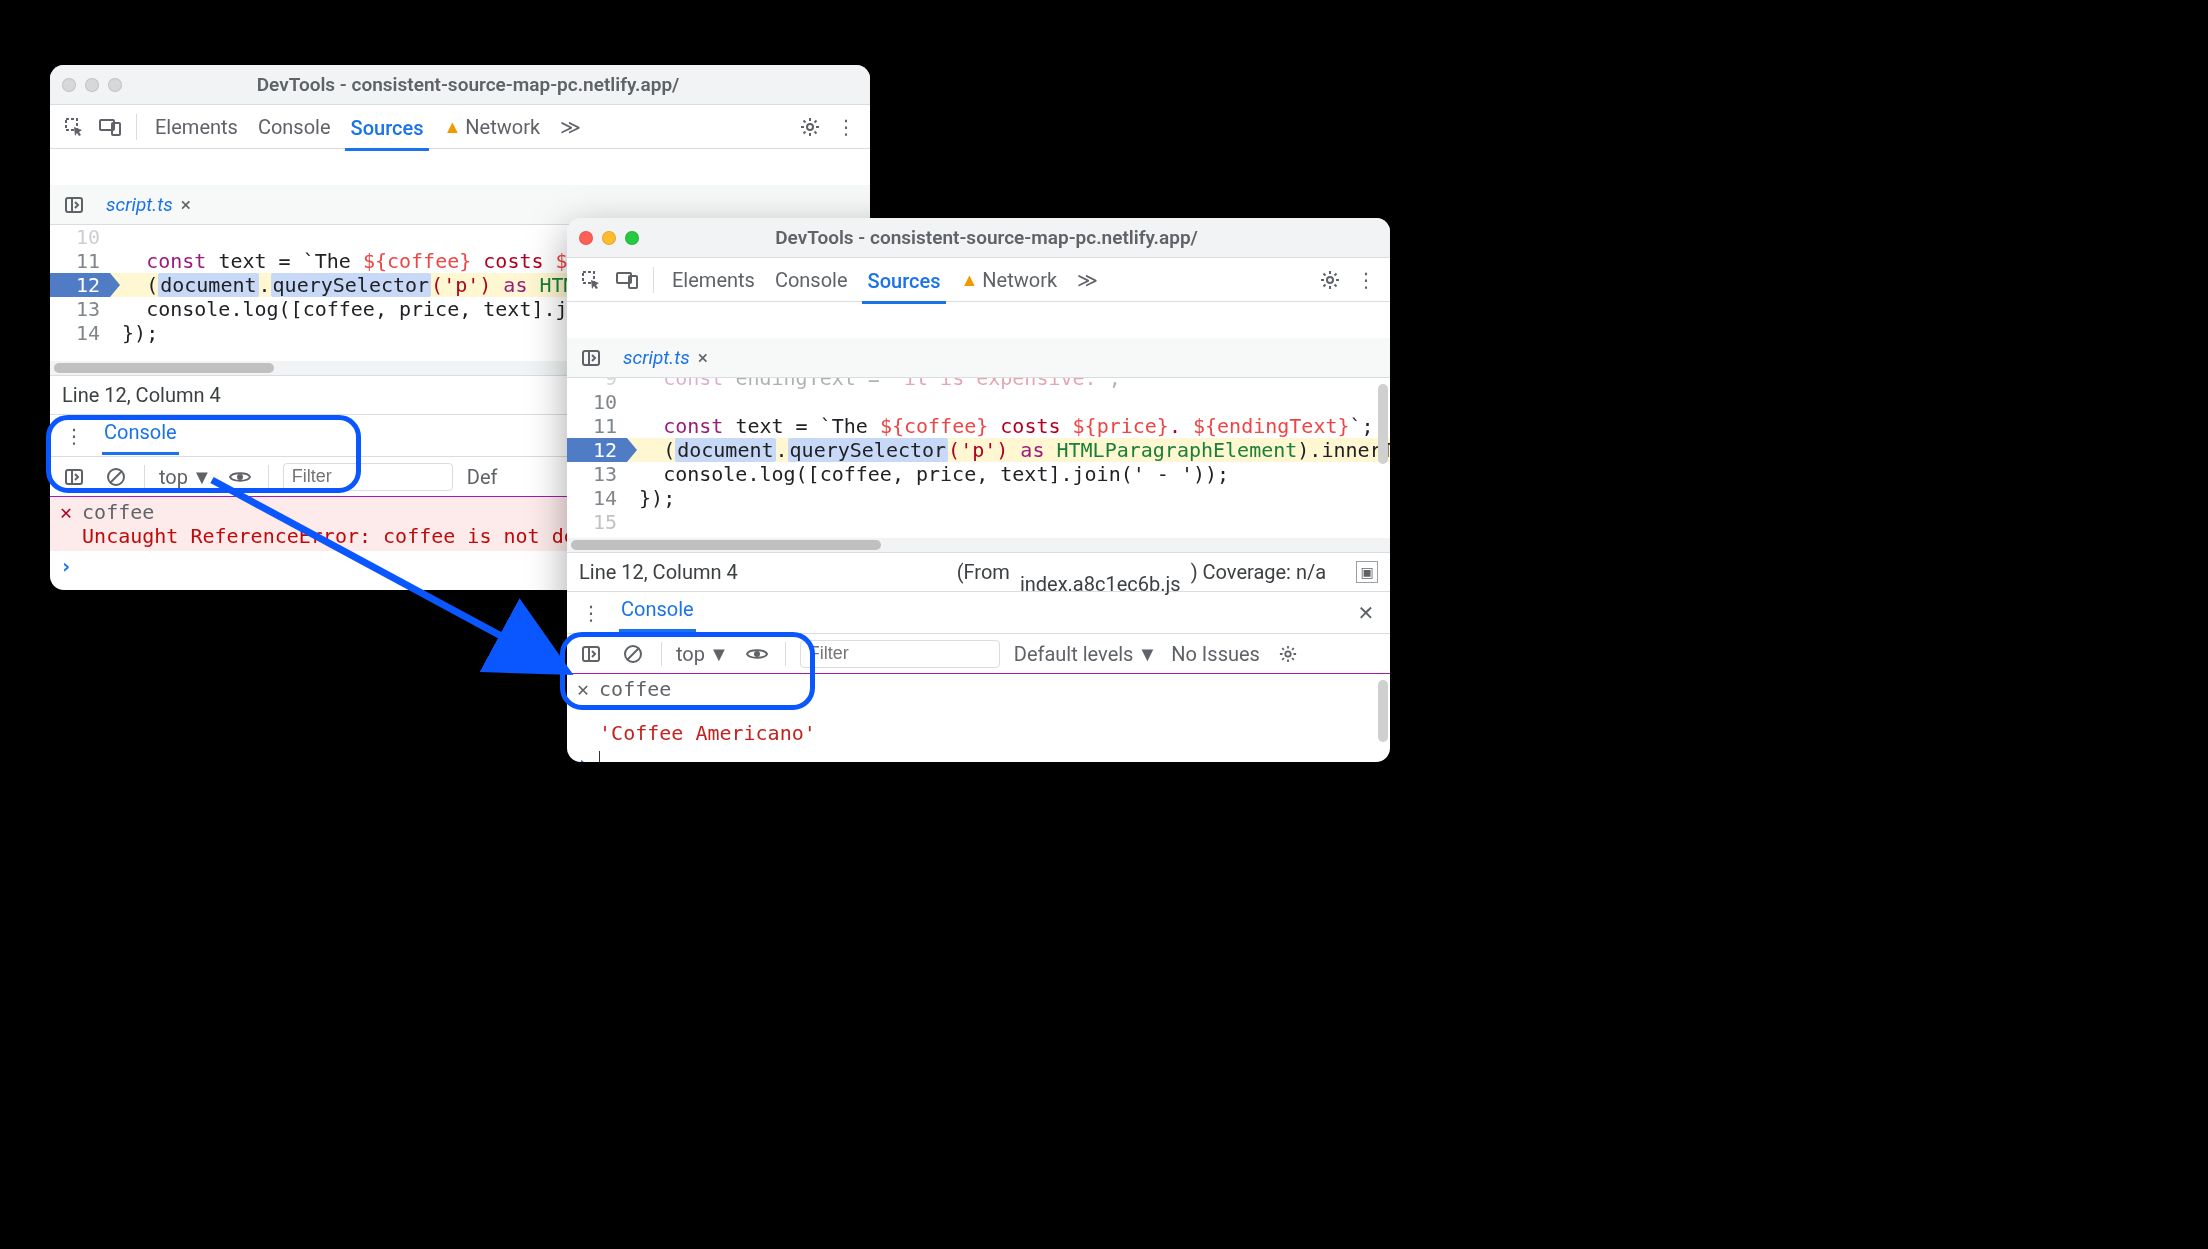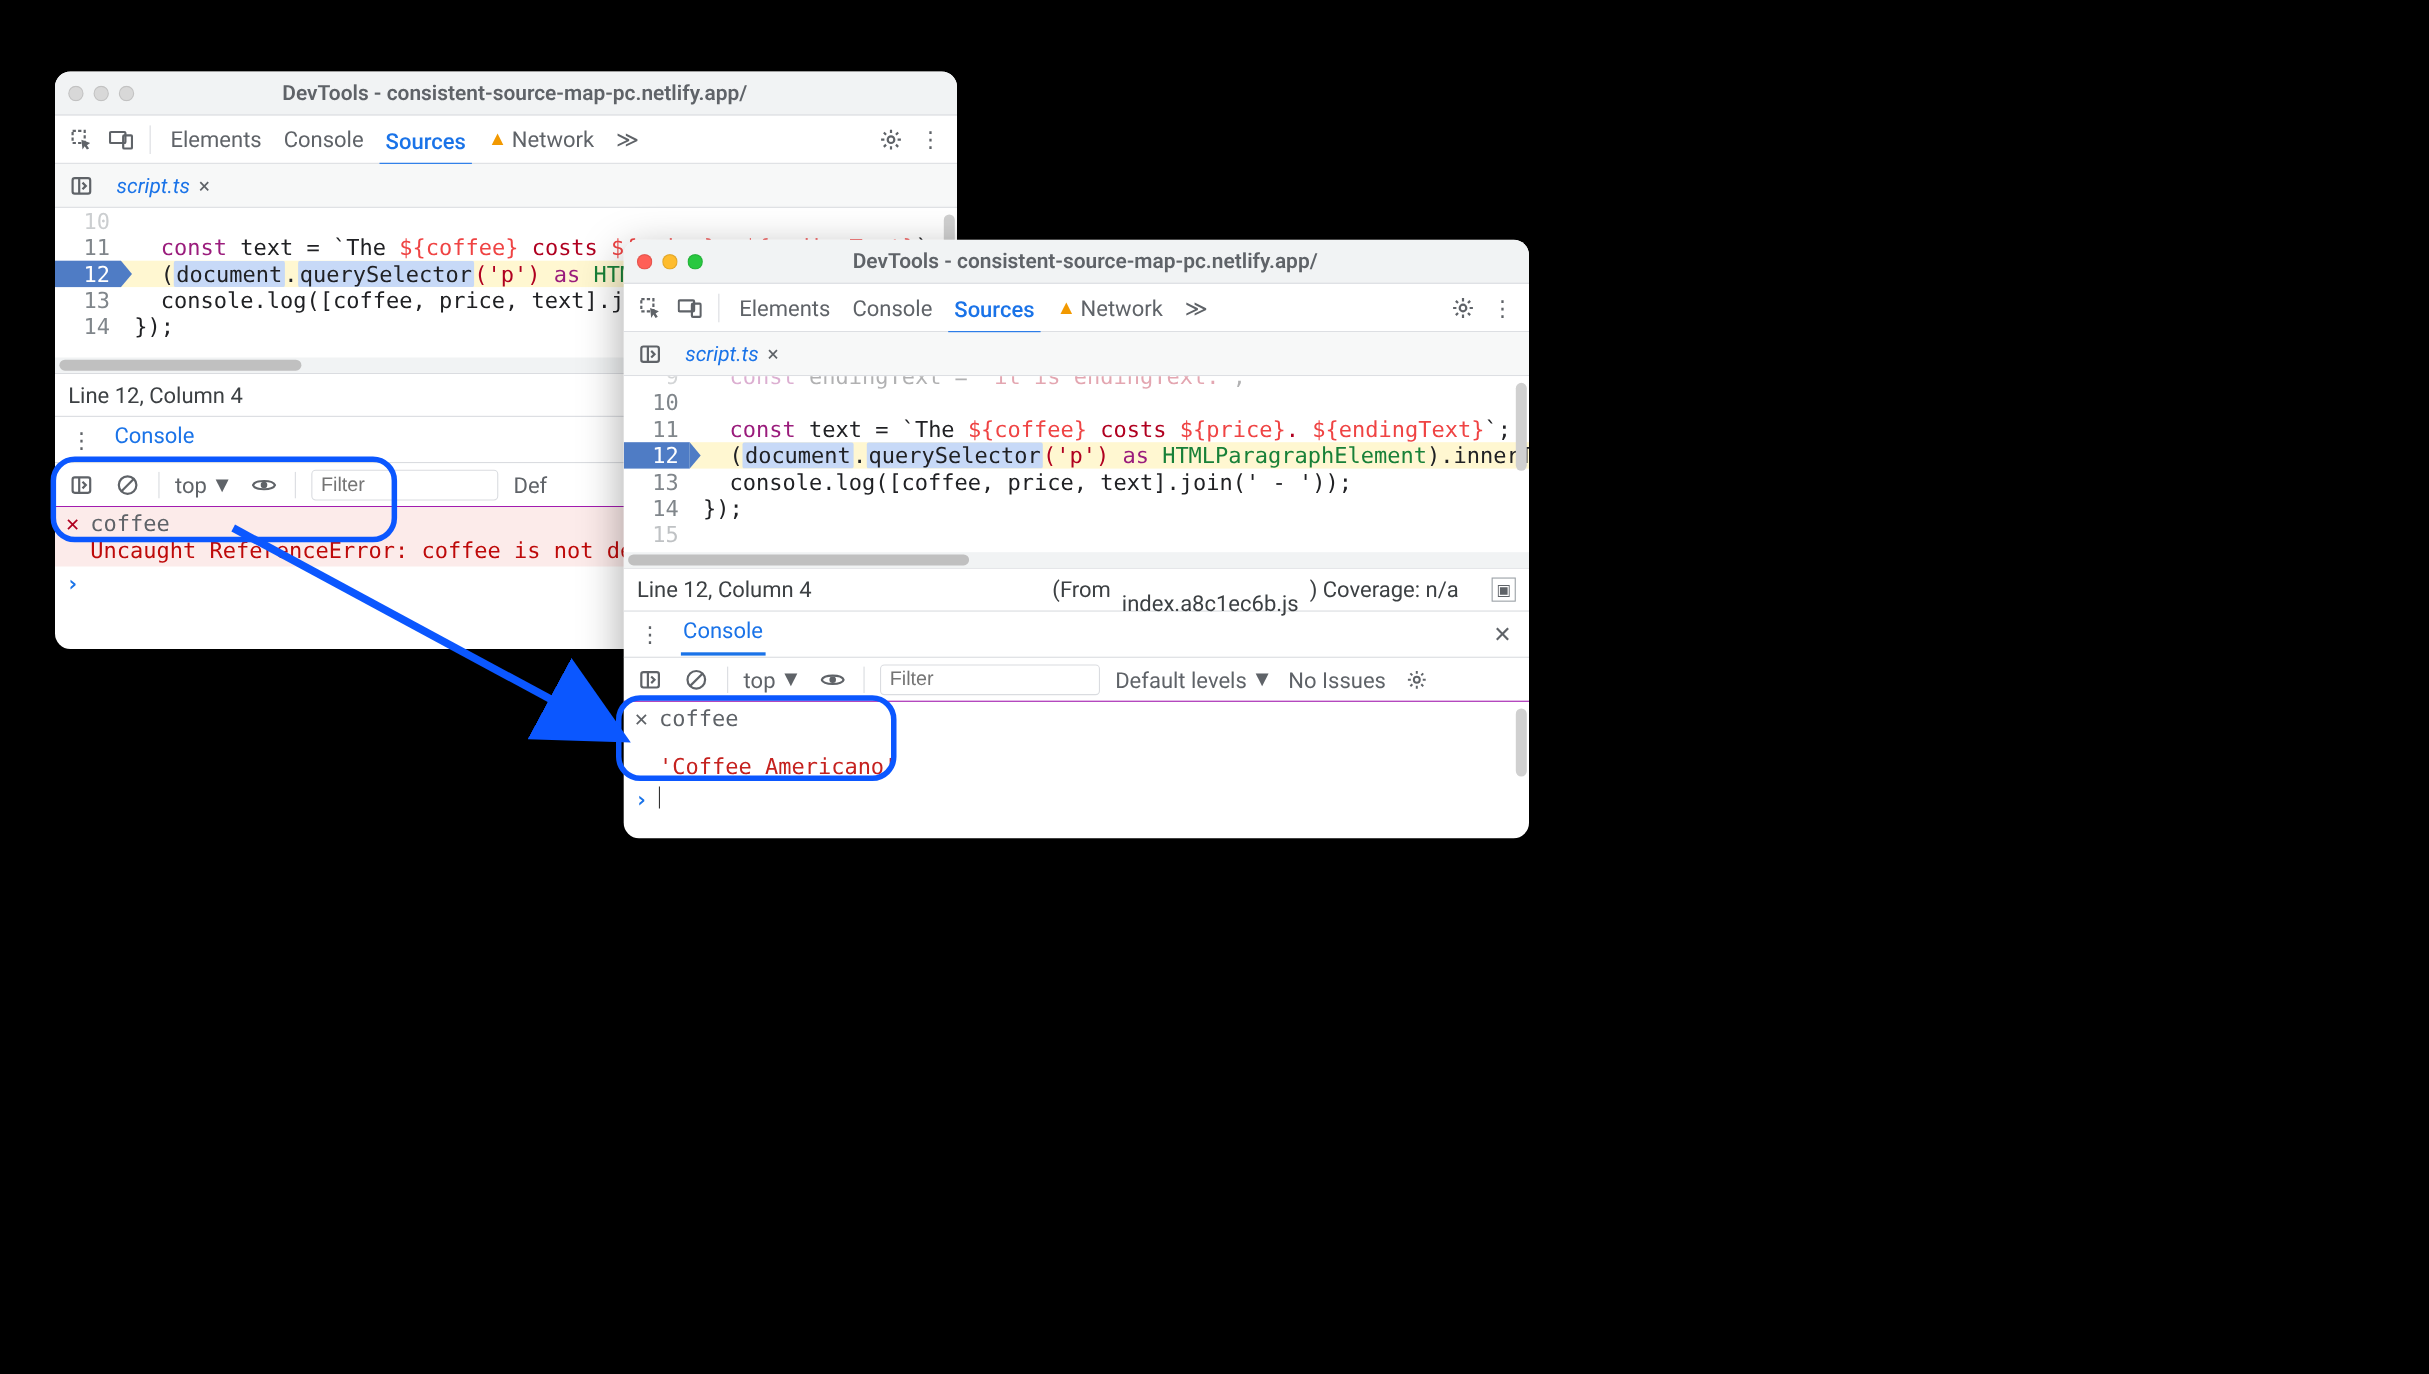--- a/index.html
+++ b/index.html
@@ -62,21 +62,21 @@
   .toolbar .sep { width:1px; height:26px; background:#dadce0; margin:0 4px; }
   .tab-btn { padding: 4px 6px; color:#5f6368; cursor:pointer; display:flex; align-items:center; gap:4px; }
   .tab-btn.active { color:#1a73e8; border-bottom: 3px solid #1a73e8; padding-bottom:8px; margin-bottom:-10px; font-weight:500;}
   .warn-icon { color:#f29900; font-size:18px; }
   .spacer { flex:1; }
   .icon-btn { width:28px; height:28px; display:flex; align-items:center; justify-content:center; color:#5f6368; cursor:pointer; }
 
   .filetab-bar {
     height: 40px;
     display:flex; align-items:center; padding:0 10px; gap:10px;
-    border-bottom:1px solid #dadce0; background:#f7f8f8;
+    border-bottom:1px solid #dadce0; background:#f7f8f8;margin-top:36px;
   }
   .filetab {
     display:flex; align-items:center; gap:8px;
     padding:3px 8px; color:#1a73e8; font-style:italic; font-size:19px;
   }
   .filetab .close { color:#5f6368; font-style:normal; cursor:pointer; }
 
   .code-area {
     flex:0 0 auto;
     background:#fff;
@@ -352,21 +352,21 @@
     </span>
     <div class="filetab">
       <span>script.ts</span>
       <span class="close">×</span>
     </div>
   </div>
 
   <div class="code-area" style="height:160px;">
     <div class="code-row" style="opacity:.35; margin-top:-12px;">
       <div class="gutter">9</div>
-      <div class="code-ln">   <span class="kw">const</span><span> endingText = </span><span class="str"> it is endingText. </span><span>;</span></div>
+      <div class="code-ln">   <span class="kw">const</span><span> endingText = </span><span class="str"> it is expensive. </span><span>;</span></div>
     </div>
     <div class="code-row">
         <div class="gutter">10</div>
         <div class="code-ln"></div>
       </div>
     <div class="code-row">
       <div class="gutter">11</div>
       <div class="code-ln">   <span class="kw">const</span><span> text = `The </span><span class="op">${coffee}</span><span class="str"> costs </span><span class="op">${price}</span><span class="str">. </span><span class="op">${endingText}</span><span>`;  </span></div>
     </div>
     <div class="code-row hl-row">

